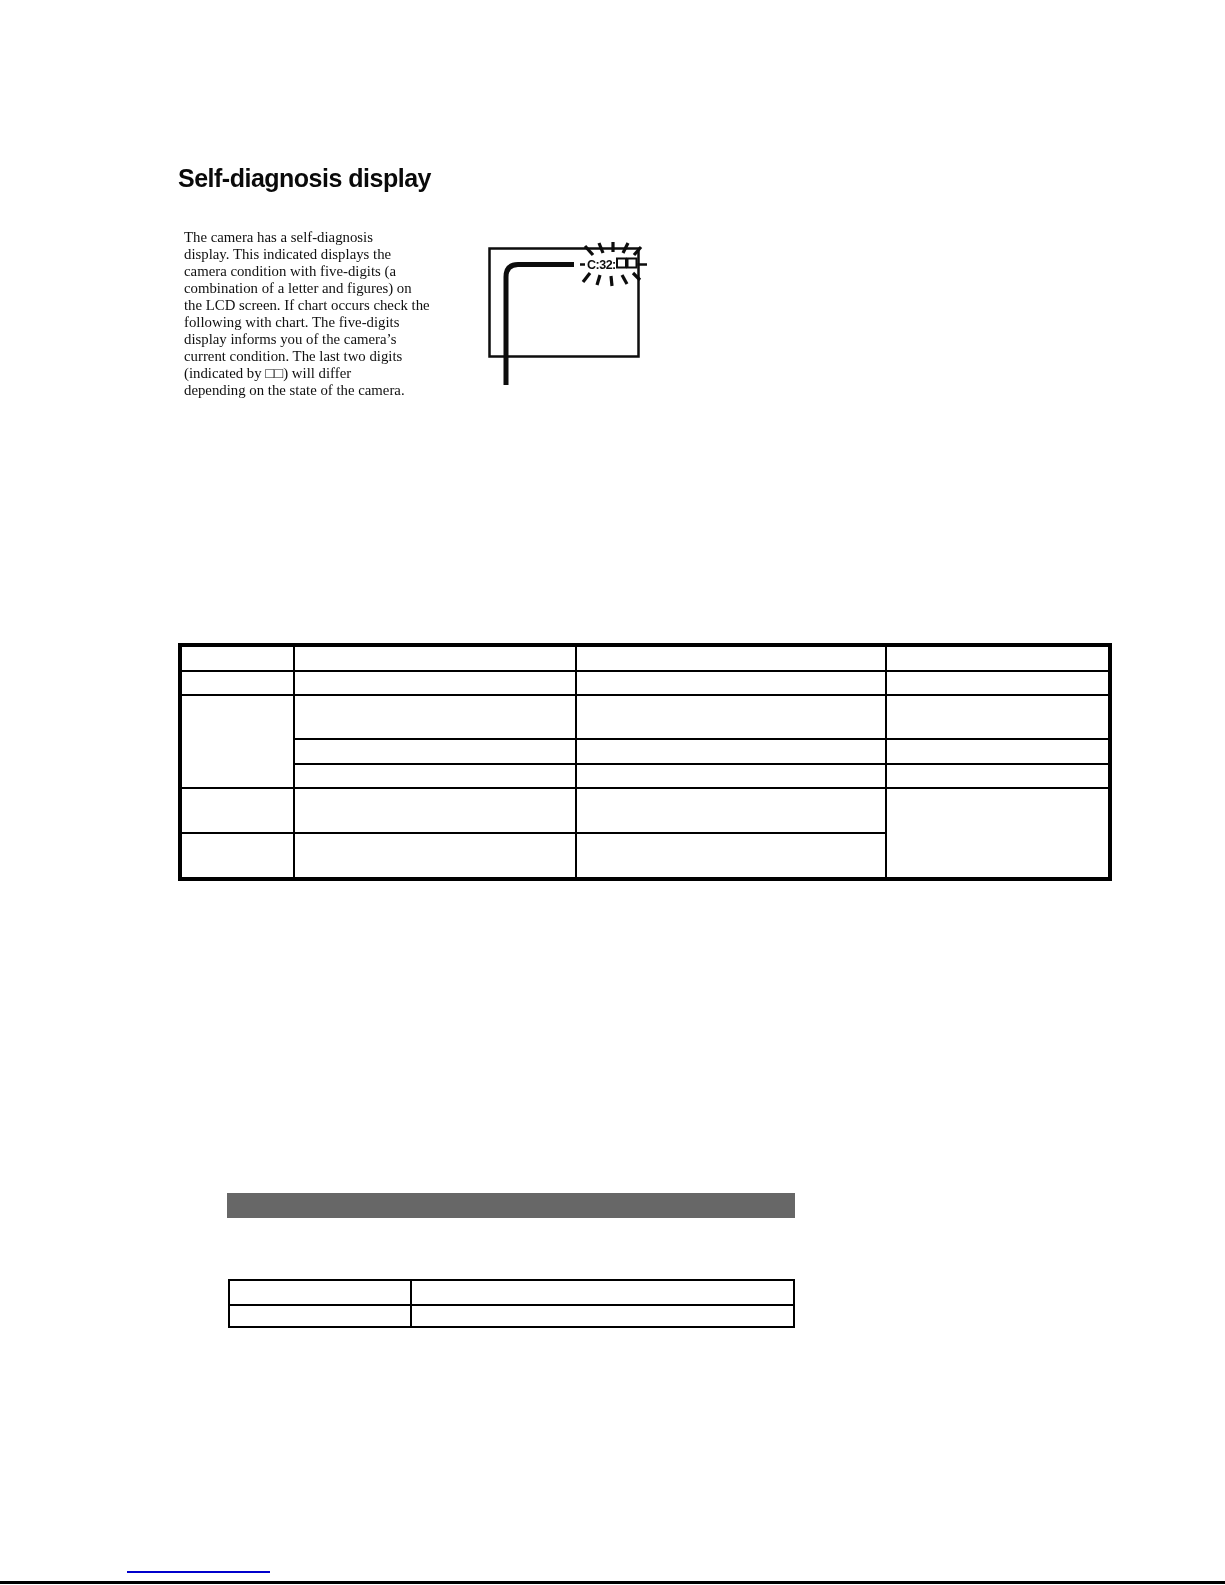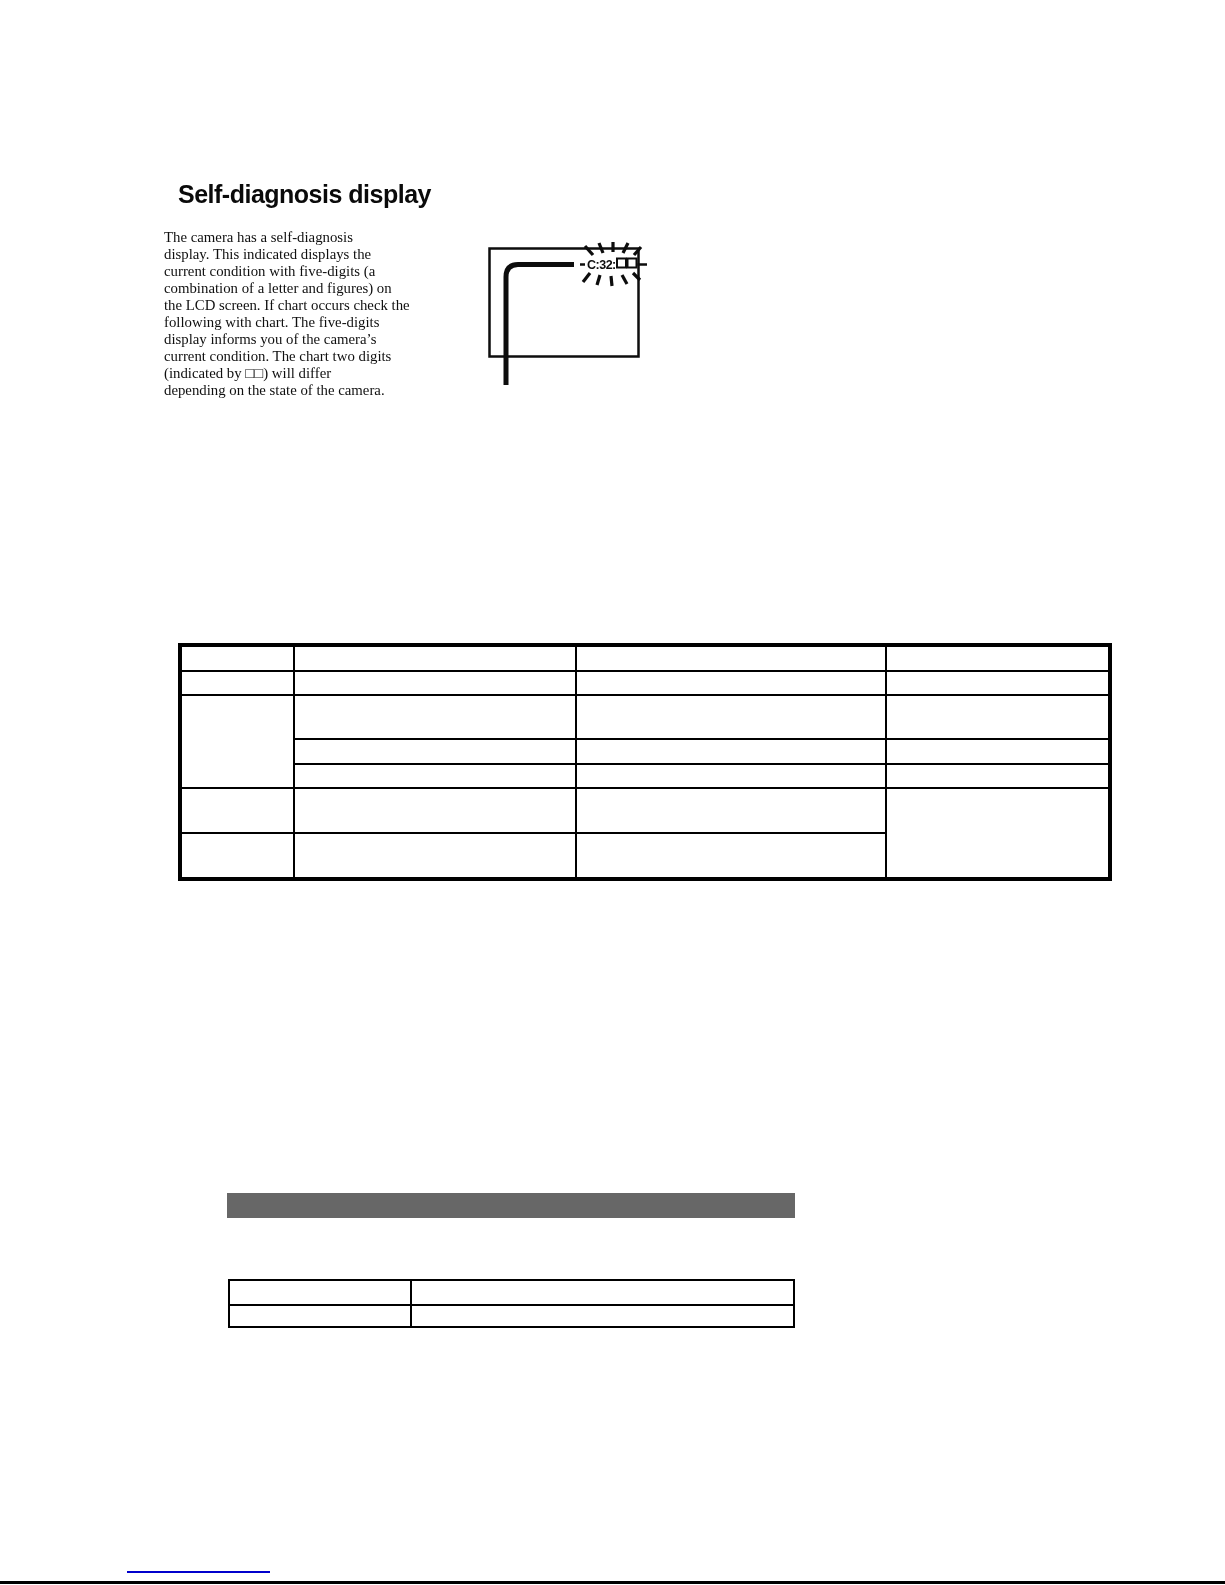--- a/index.html
+++ b/index.html
@@ -5,27 +5,27 @@
   html,body{margin:0;padding:0;background:#ffffff;}
   .page{
     position:relative;
     width:1225px;height:1585px;
     background:#ffffff;
     font-family:"Liberation Serif", serif;
     color:#0d0d0d;
     overflow:hidden;
   }
   .title{
-    position:absolute;left:178px;top:180px;
+    position:absolute;left:178px;top:164px;
     font-family:"Liberation Sans", sans-serif;
     font-weight:bold;font-size:25px;letter-spacing:-0.5px;
     color:#0a0a0a;
   }
   .body-text{
-    position:absolute;left:164px;top:229px;
+    position:absolute;left:184px;top:229px;
     font-size:14.8px;line-height:17px;
     white-space:nowrap;color:#0f0f0f;
   }
   .lcd-illustration{position:absolute;left:480px;top:240px;width:170px;height:150px;}
   
   .chart-wrap{position:absolute;left:178px;top:643px;}
   table.code-chart{
     border-collapse:collapse;table-layout:fixed;
     width:930px;border:4px solid #000;
   }
@@ -54,26 +54,26 @@
 </head>
 <body>
 
 <div class="page">
 
   <div class="title">Self-diagnosis display</div>
 
   <div class="body-text">
     <div>The camera has a self-diagnosis</div>
     <div>display. This indicated displays the</div>
-    <div>current condition with five-digits (a</div>
+    <div>camera condition with five-digits (a</div>
     <div>combination of a letter and figures) on</div>
     <div>the LCD screen. If chart occurs check the</div>
     <div>following with chart. The five-digits</div>
     <div>display informs you of the camera’s</div>
-    <div>current condition. The chart two digits</div>
+    <div>current condition. The last two digits</div>
     <div>(indicated by □□) will differ</div>
     <div>depending on the state of the camera.</div>
   </div>
 
   <svg class="lcd-illustration" viewBox="0 0 170 150" xmlns="http://www.w3.org/2000/svg">
 
     <rect x="9.5" y="8.5" width="149" height="108" fill="none" stroke="#0d0d0d" stroke-width="2.5"></rect>
 
     <path d="M 94 24.5 L 38 24.5 Q 26 24.5 26 37 L 26 145" fill="none" stroke="#0d0d0d" stroke-width="5"></path>
 

